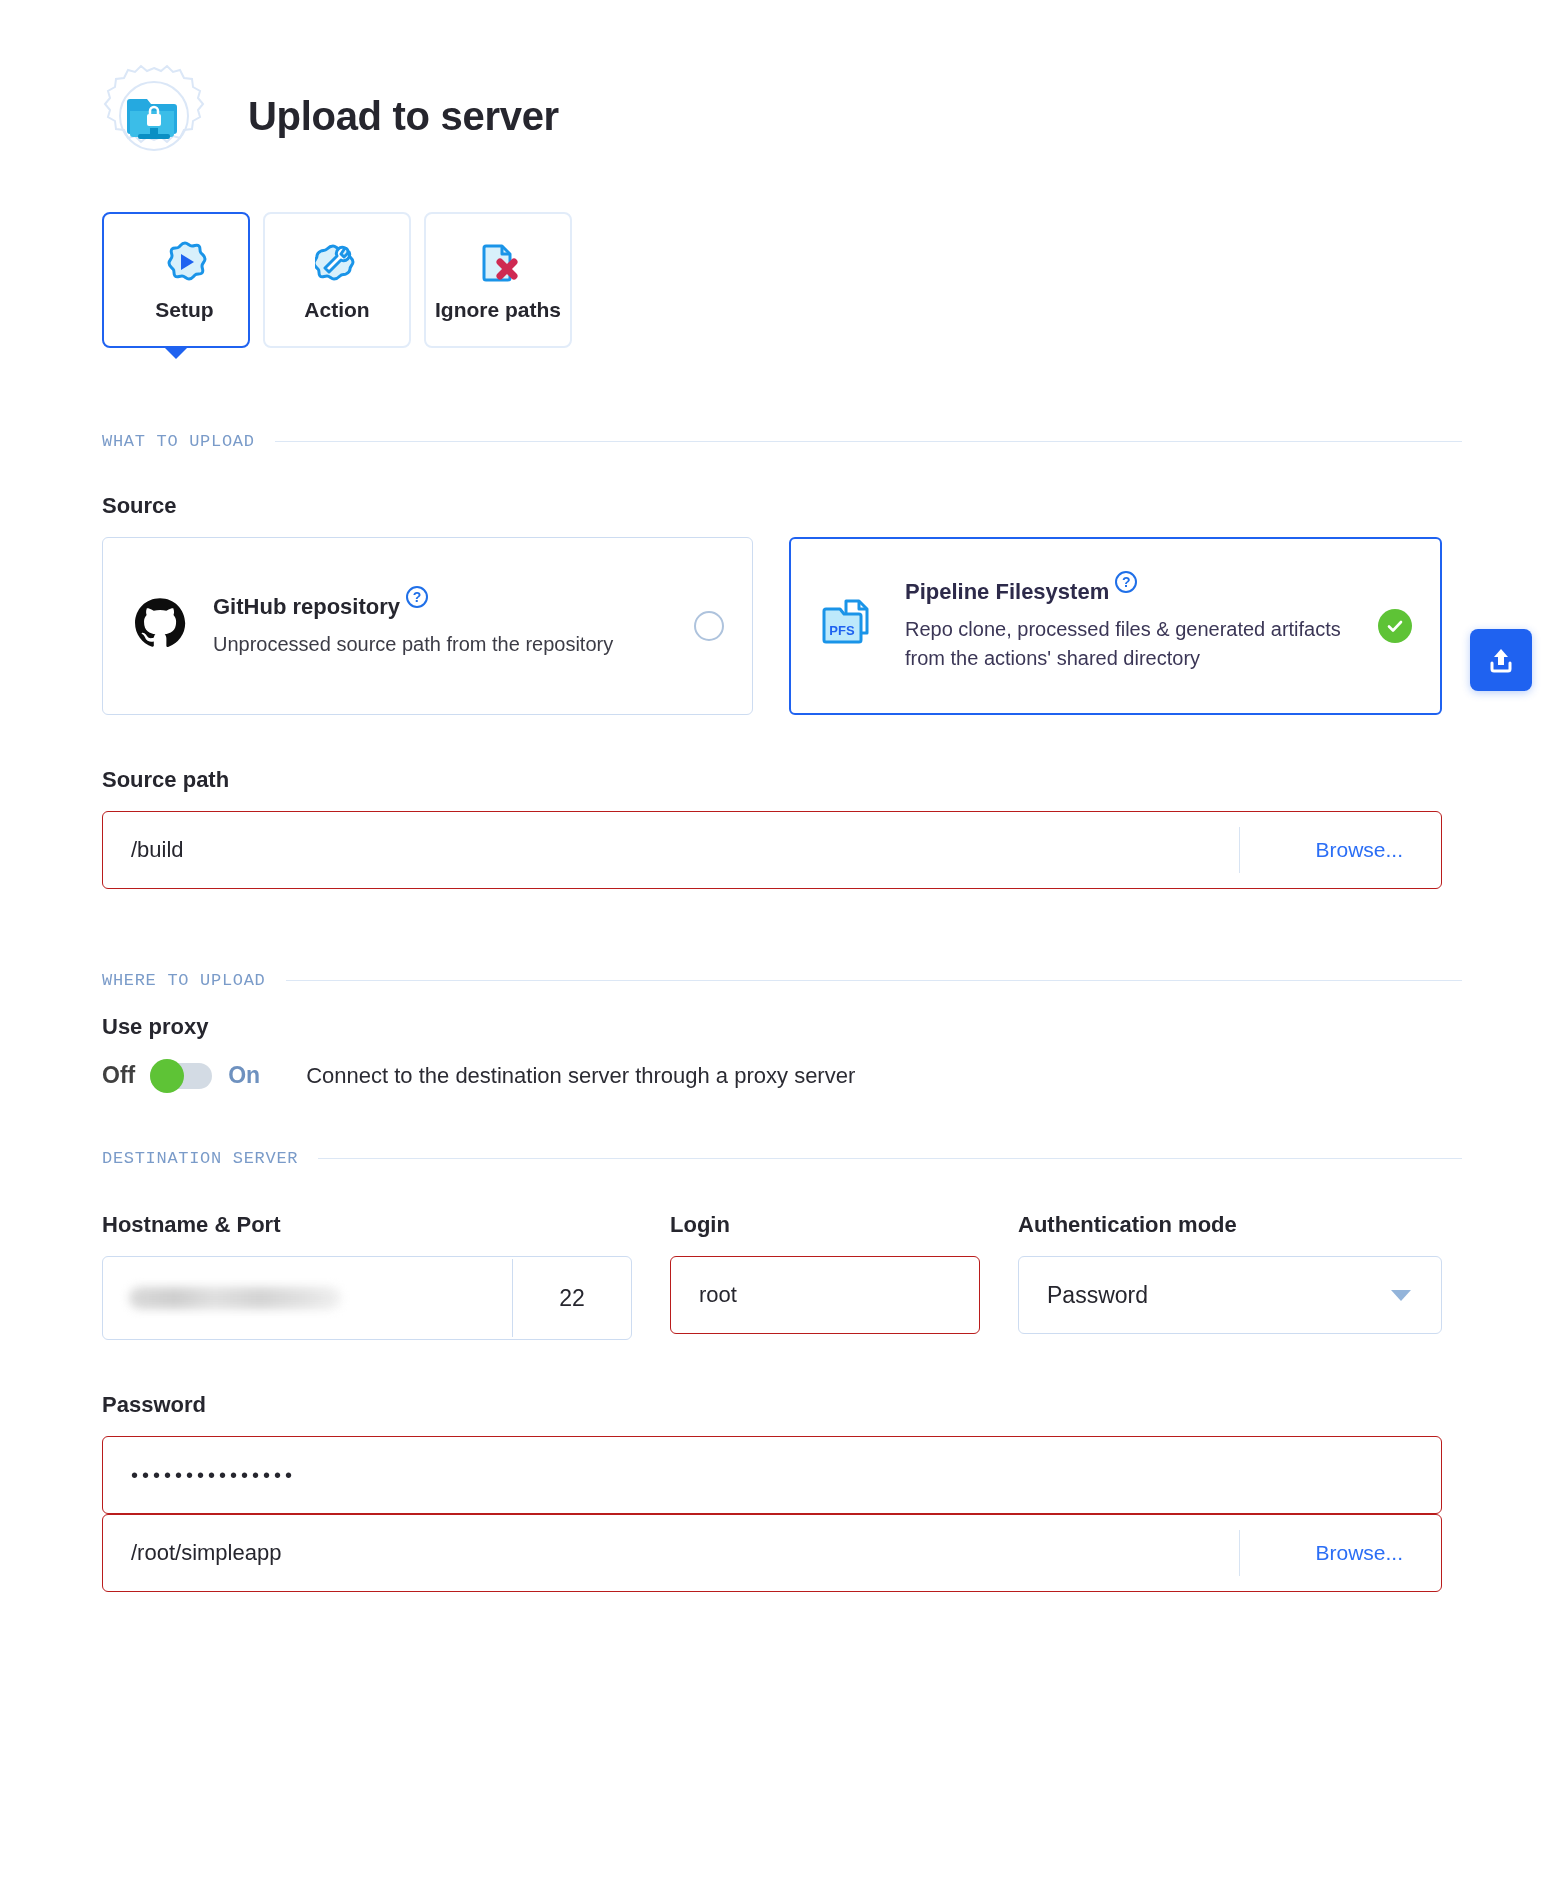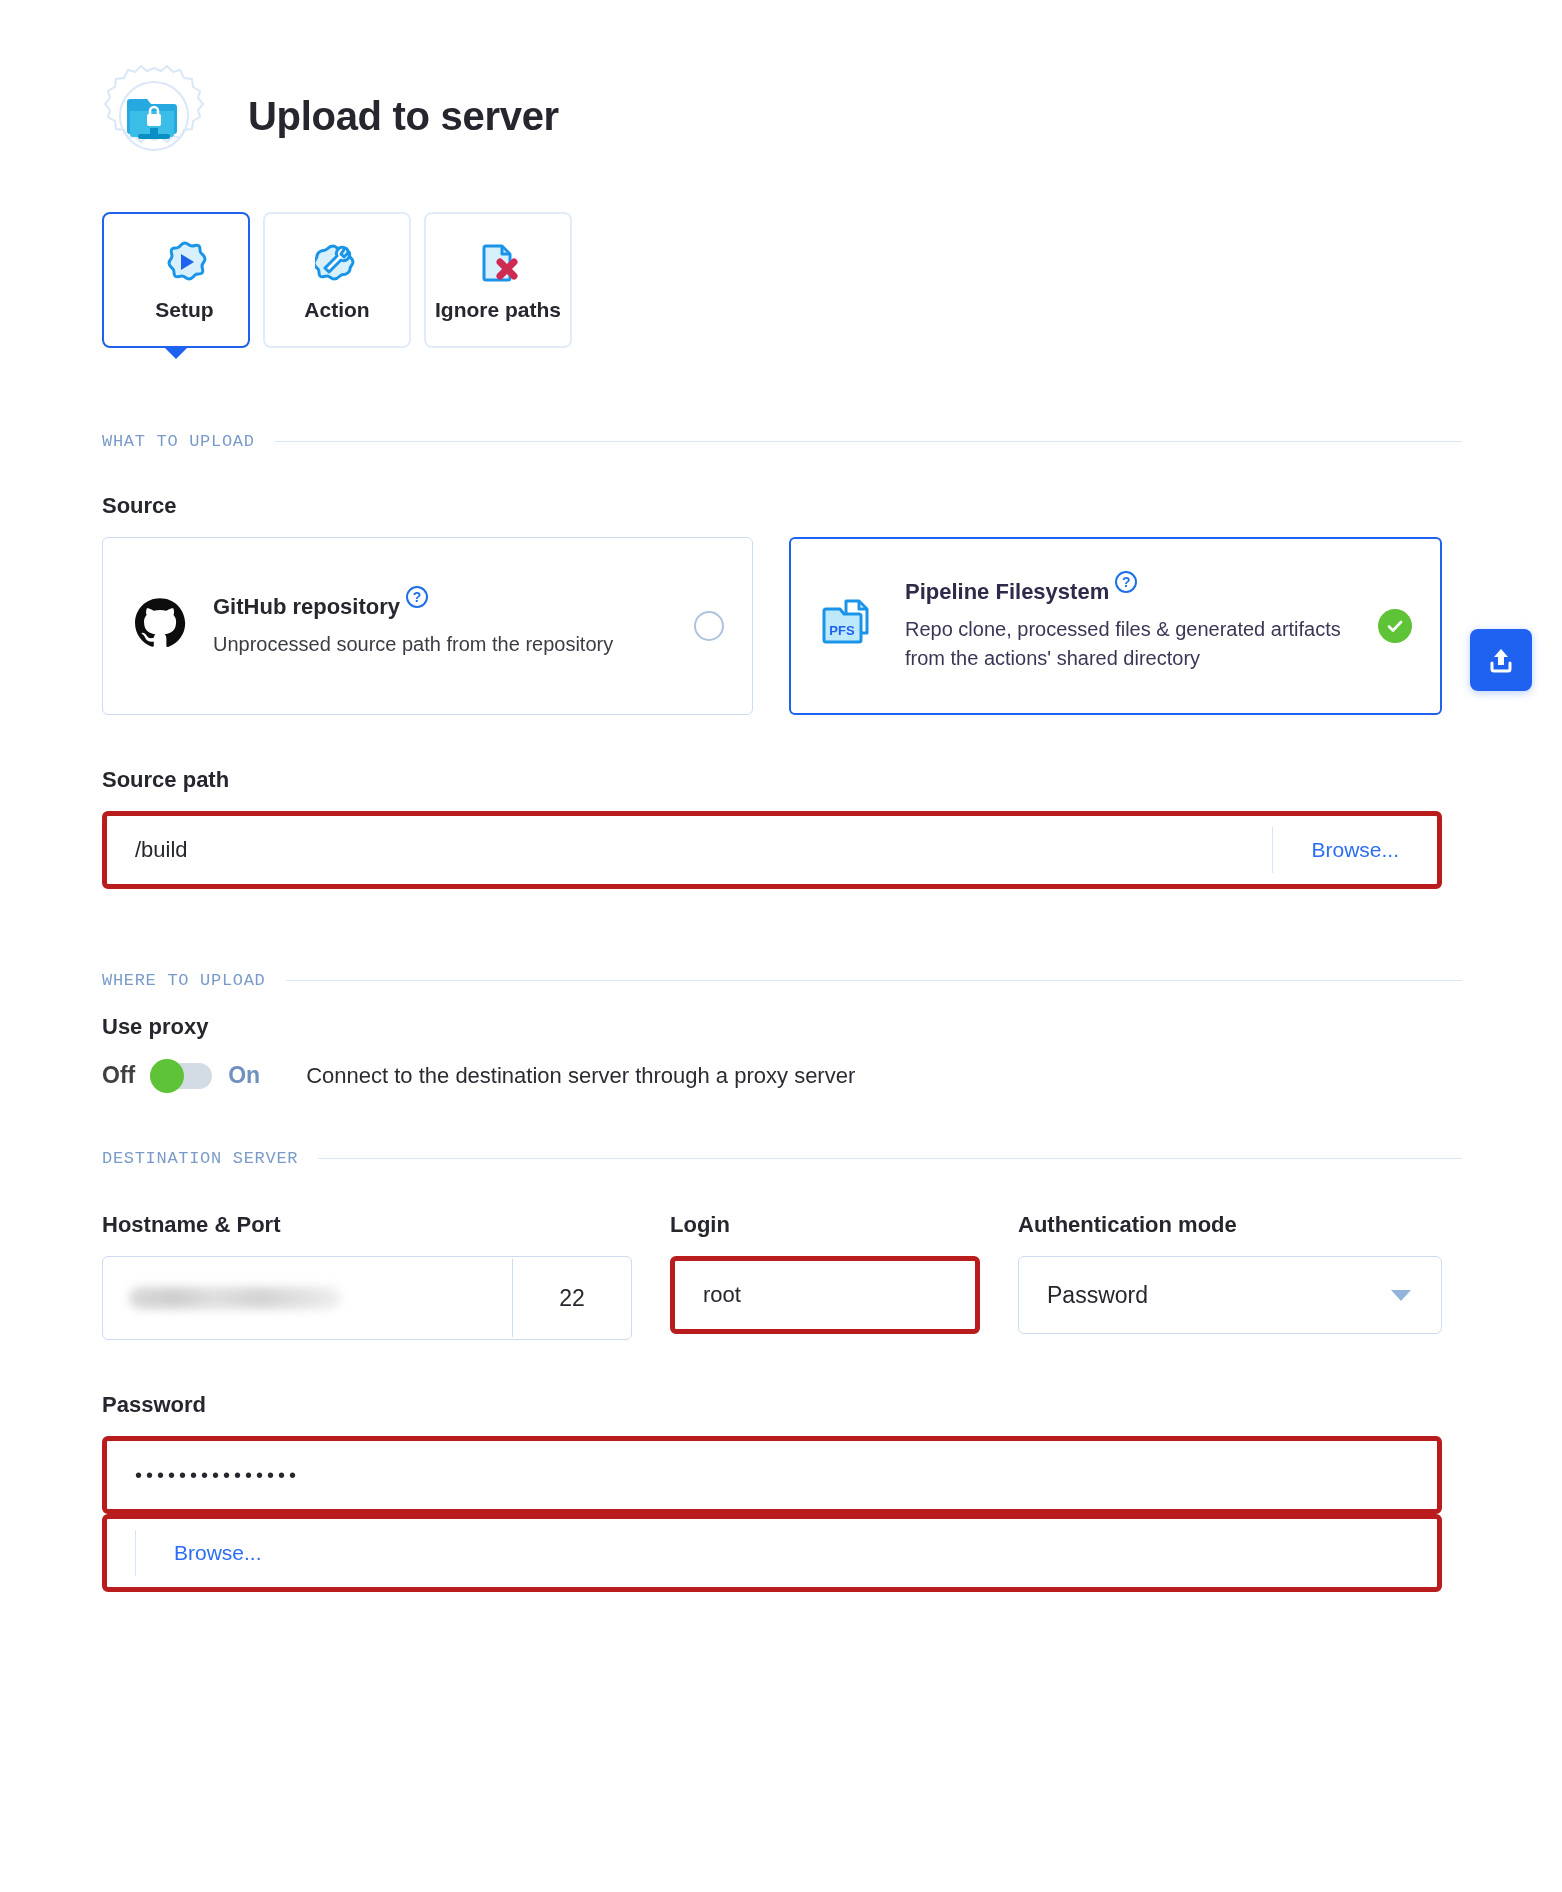--- a/index.html
+++ b/index.html
@@ -92,23 +92,23 @@
   .upload-fab {
     position: absolute; right: 30px; top: 629px;
     width: 62px; height: 62px; border-radius: 8px; background: #1f62f0;
     display: flex; align-items: center; justify-content: center;
     box-shadow: 0 2px 8px rgba(31,98,240,0.3); cursor: pointer;
   }
 
   
   .input-row { margin: 0 0 0 102px; width: 1340px; }
   .text-input {
-    height: 78px; border: 5px solid #b91c1c; border-radius: 6px;
+    height: 78px; border: 1px solid #b91c1c; border-radius: 6px;
     background: #fff; display: flex; align-items: center;
-    font-size: 22px; color: #26262e; padding-left: 28px;
+    font-size: 22px; color: #26262e; padding-left: 28px; gap: 37px;
   }
   .text-input .val { flex: 1; }
   .browse-sep { width: 1px; height: 46px; background: #d8e4f3; }
   .browse-link {
     color: #2b6ef5; font-size: 21px; padding: 0 38px; cursor: pointer;
     white-space: nowrap;
   }
 
   
   .toggle-row { display: flex; align-items: center; margin-left: 102px; gap: 0; }
@@ -332,18 +332,19 @@
     <div class="field-label">Password</div>
   </div>
   <div class="input-row">
     <div class="text-input">
       <span class="val pw-dots">•••••••••••••••</span>
     </div>
   </div>
 
   <div class="input-row">
     <div class="text-input">
+      <span class="val">/root/simpleapp</span>
       <span class="browse-sep"></span>
       <span class="browse-link">Browse...</span>
     </div>
   </div>
 
 </div>
 
 </body></html>

